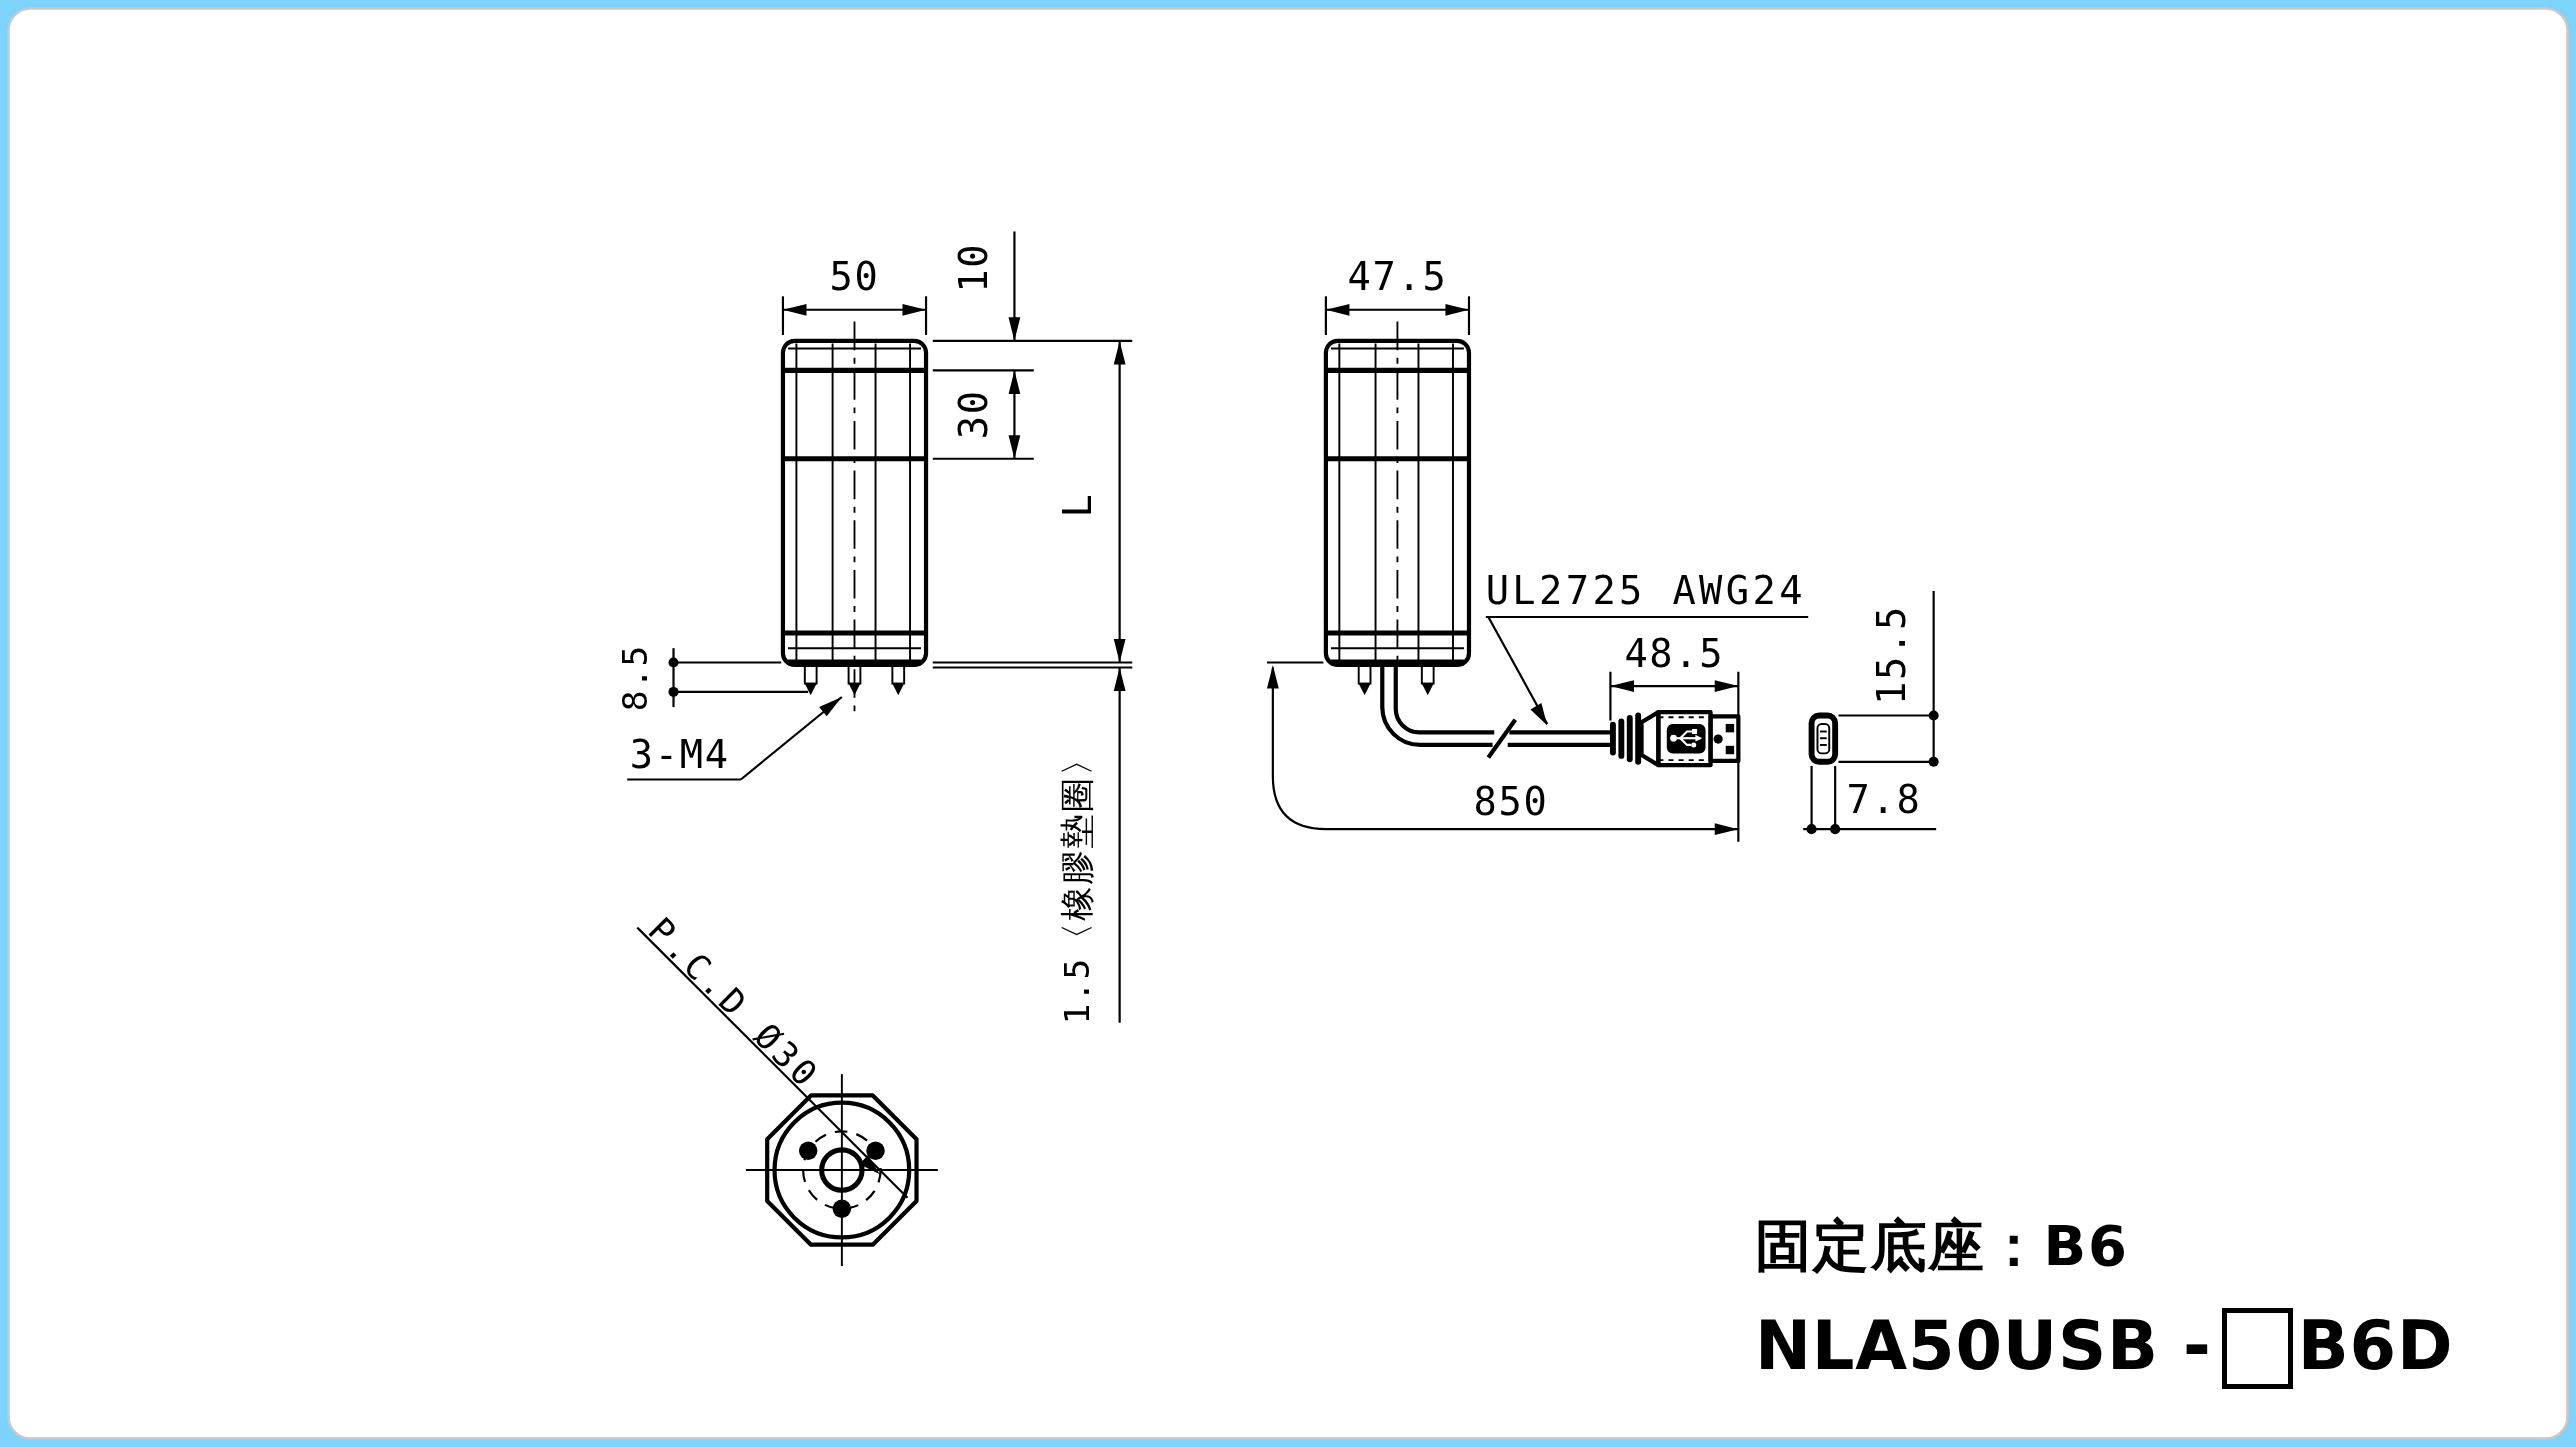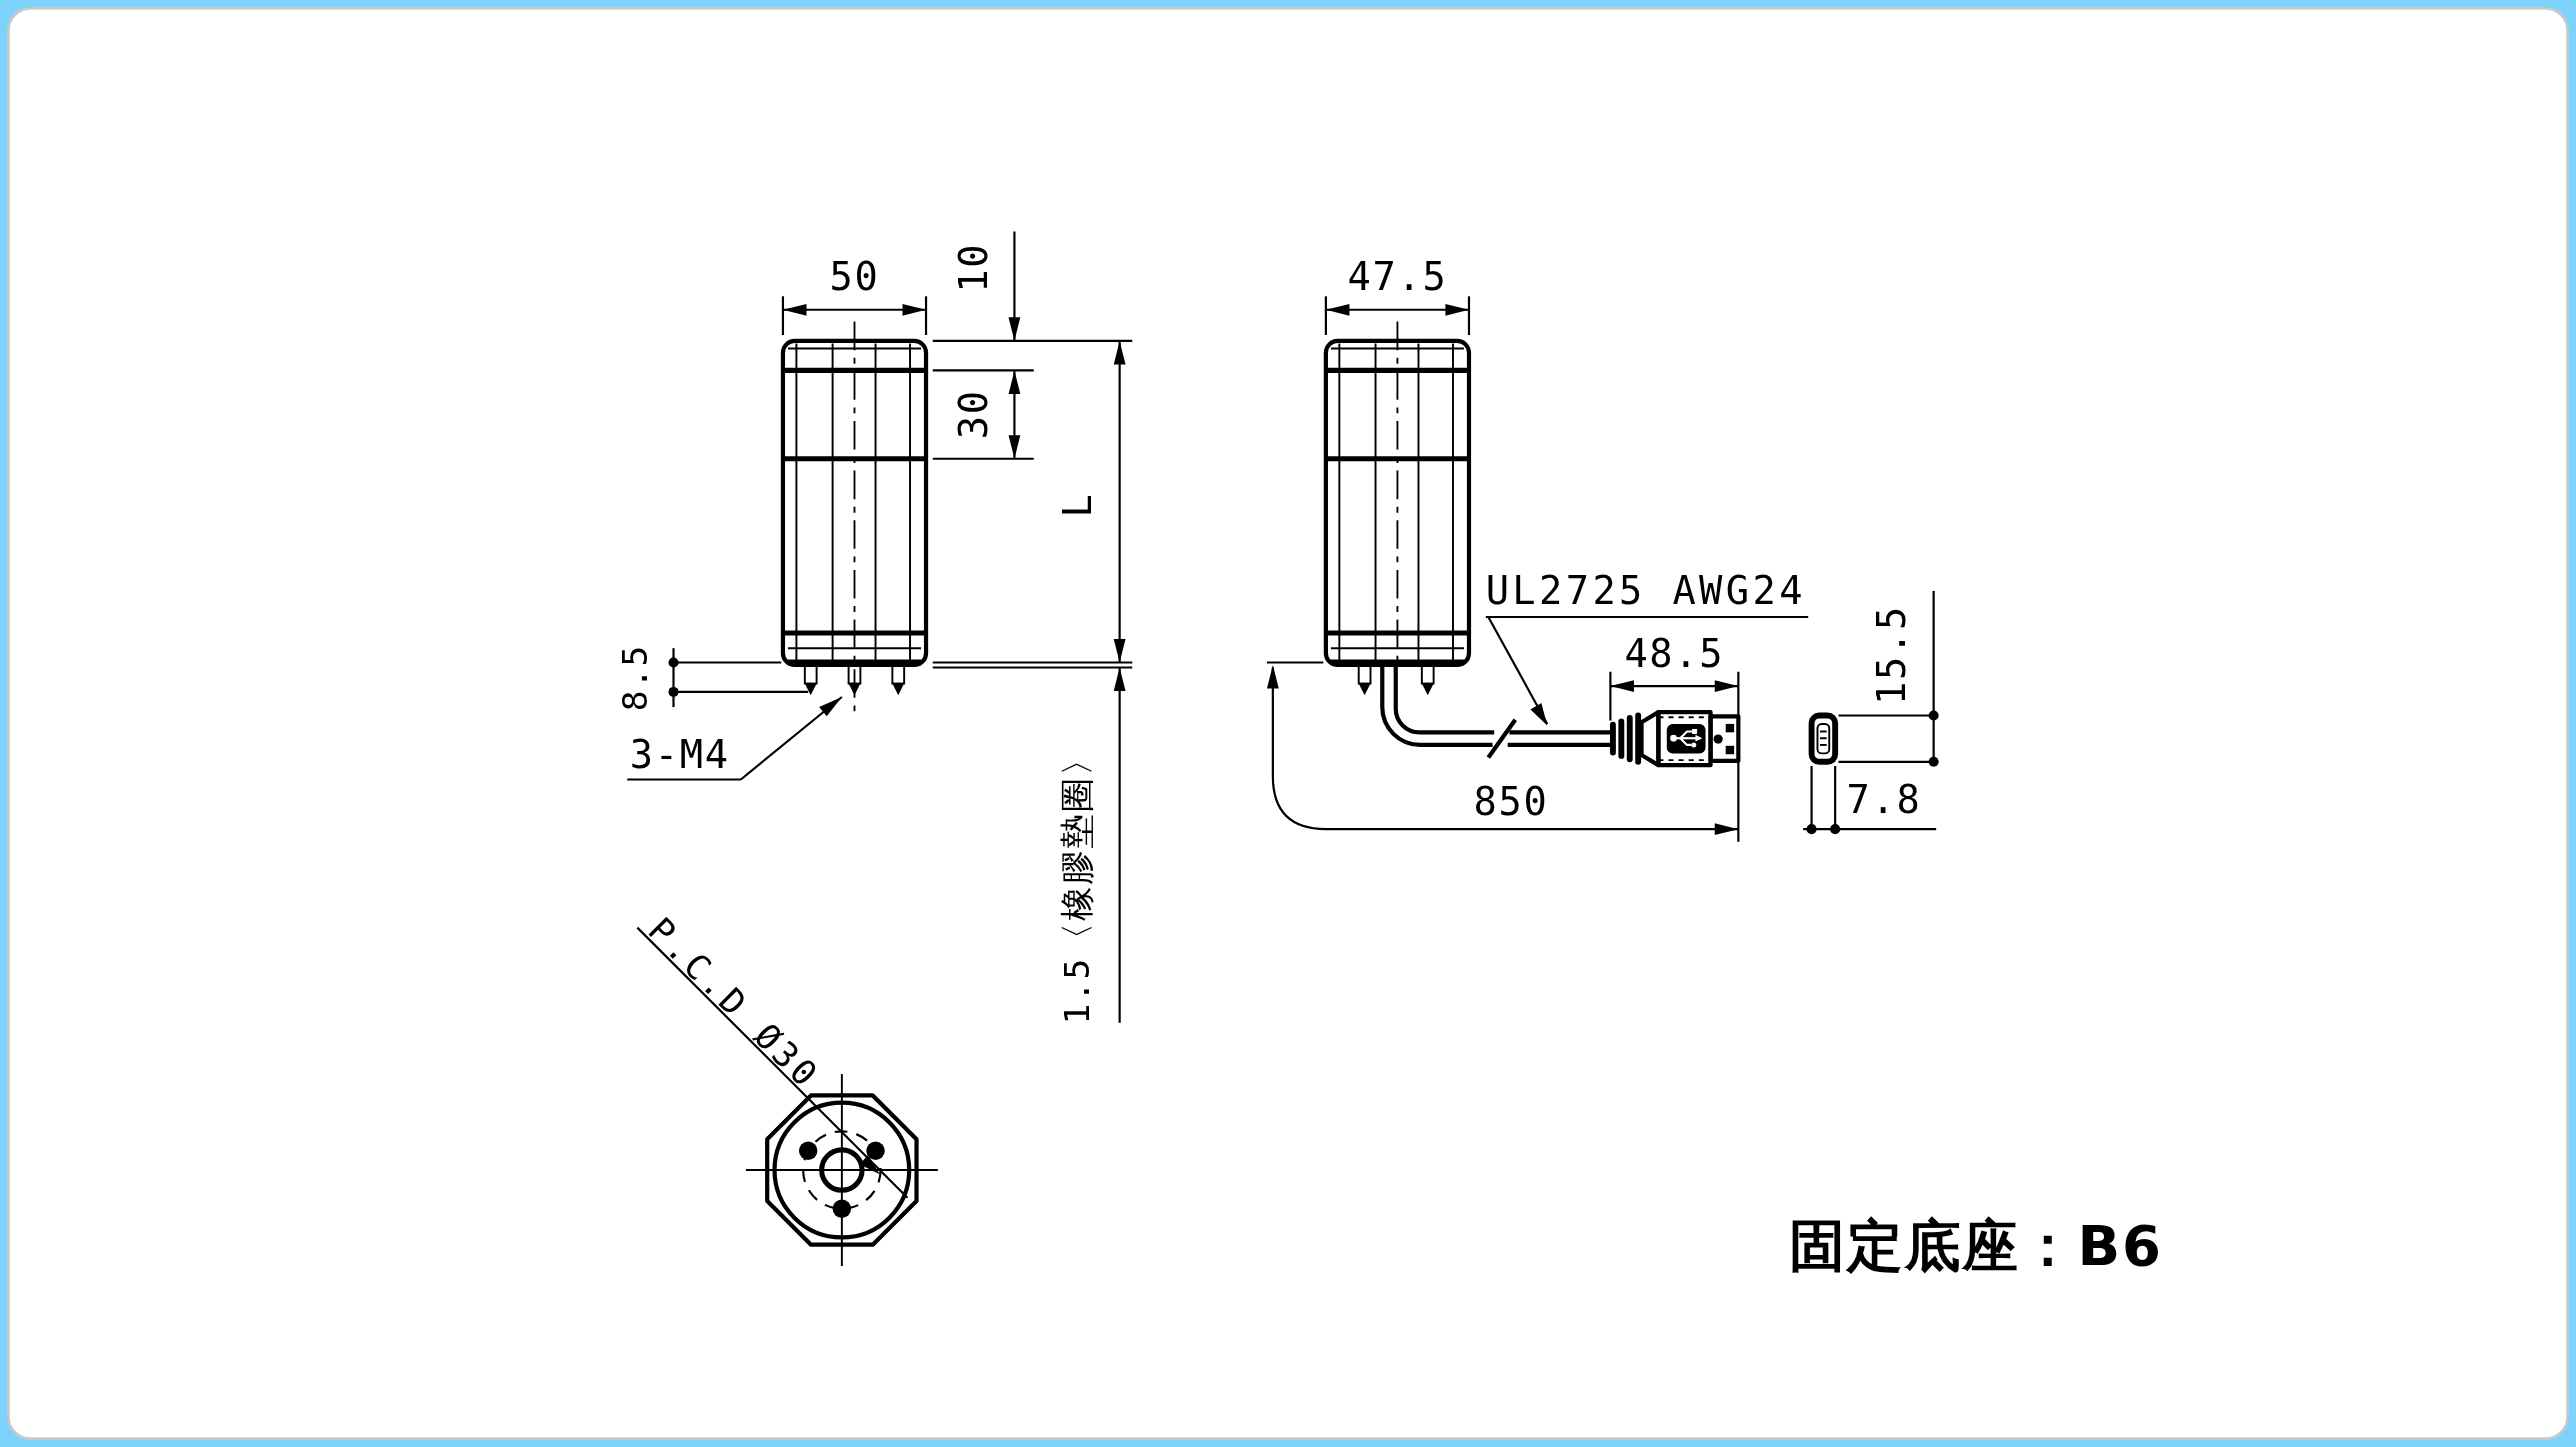--- a/index.html
+++ b/index.html
@@ -14,21 +14,21 @@
   .dim {stroke:#000;stroke-width:2.6;fill:none;}
   .cl  {stroke:#000;stroke-width:2.2;fill:none;stroke-dasharray:34 9 7 9;}
   .pcd {stroke:#000;stroke-width:2.6;fill:none;stroke-dasharray:15 11;}
   .blk {fill:#000;stroke:none;}
   .whtl{stroke:#fff;stroke-width:2.6;fill:none;}
   
   text{fill:#000;}
   .dt  {font-family:"DejaVu Sans Mono", monospace;font-size:46px;text-anchor:middle;letter-spacing:2px;}
   .dt2 {font-family:"DejaVu Sans Mono", monospace;font-size:41px;text-anchor:middle;letter-spacing:2px;}
   .dtl {font-family:"DejaVu Sans Mono", monospace;font-size:46px;text-anchor:start;letter-spacing:2px;}
-  .notes{position:absolute;color:#000;white-space:nowrap;margin-left:34px;}
+  .notes{position:absolute;color:#000;white-space:nowrap;}
   #base-note{left:1755px;top:1209px;font-size:56px;font-weight:600;letter-spacing:1.7px;}
   #model-note{left:1755px;top:1303px;font-size:67px;font-weight:600;letter-spacing:0.8px;display:flex;align-items:center;}
   #model-box{display:inline-block;width:61px;height:71px;border:5px solid #000;margin:5px 5px 0 10px;}
 </style>
 </head>
 <body>
 
 <div id="stage">
 <svg width="2576" height="1447" viewBox="0 0 3060 1719">
 
@@ -243,14 +243,19 @@
       <line class="dim" x1="2180" y1="910" x2="2180" y2="988"></line>
       <line class="dim" x1="2142" y1="985" x2="2300" y2="985"></line>
       <circle class="blk" cx="2152" cy="985" r="6"></circle>
       <circle class="blk" cx="2180" cy="985" r="6"></circle>
       <text class="dt" x="2238" y="966">7.8</text>
     </g>
   </g>
 </svg>
 
 <div class="notes" id="base-note">固定底座：B6</div>
+<div class="notes" id="model-note">
+  <span>NLA50USB - </span>
+      <span id="model-box"></span>
+      <span>B6D</span>
 </div>
+</div>
 
 
 </body></html>

